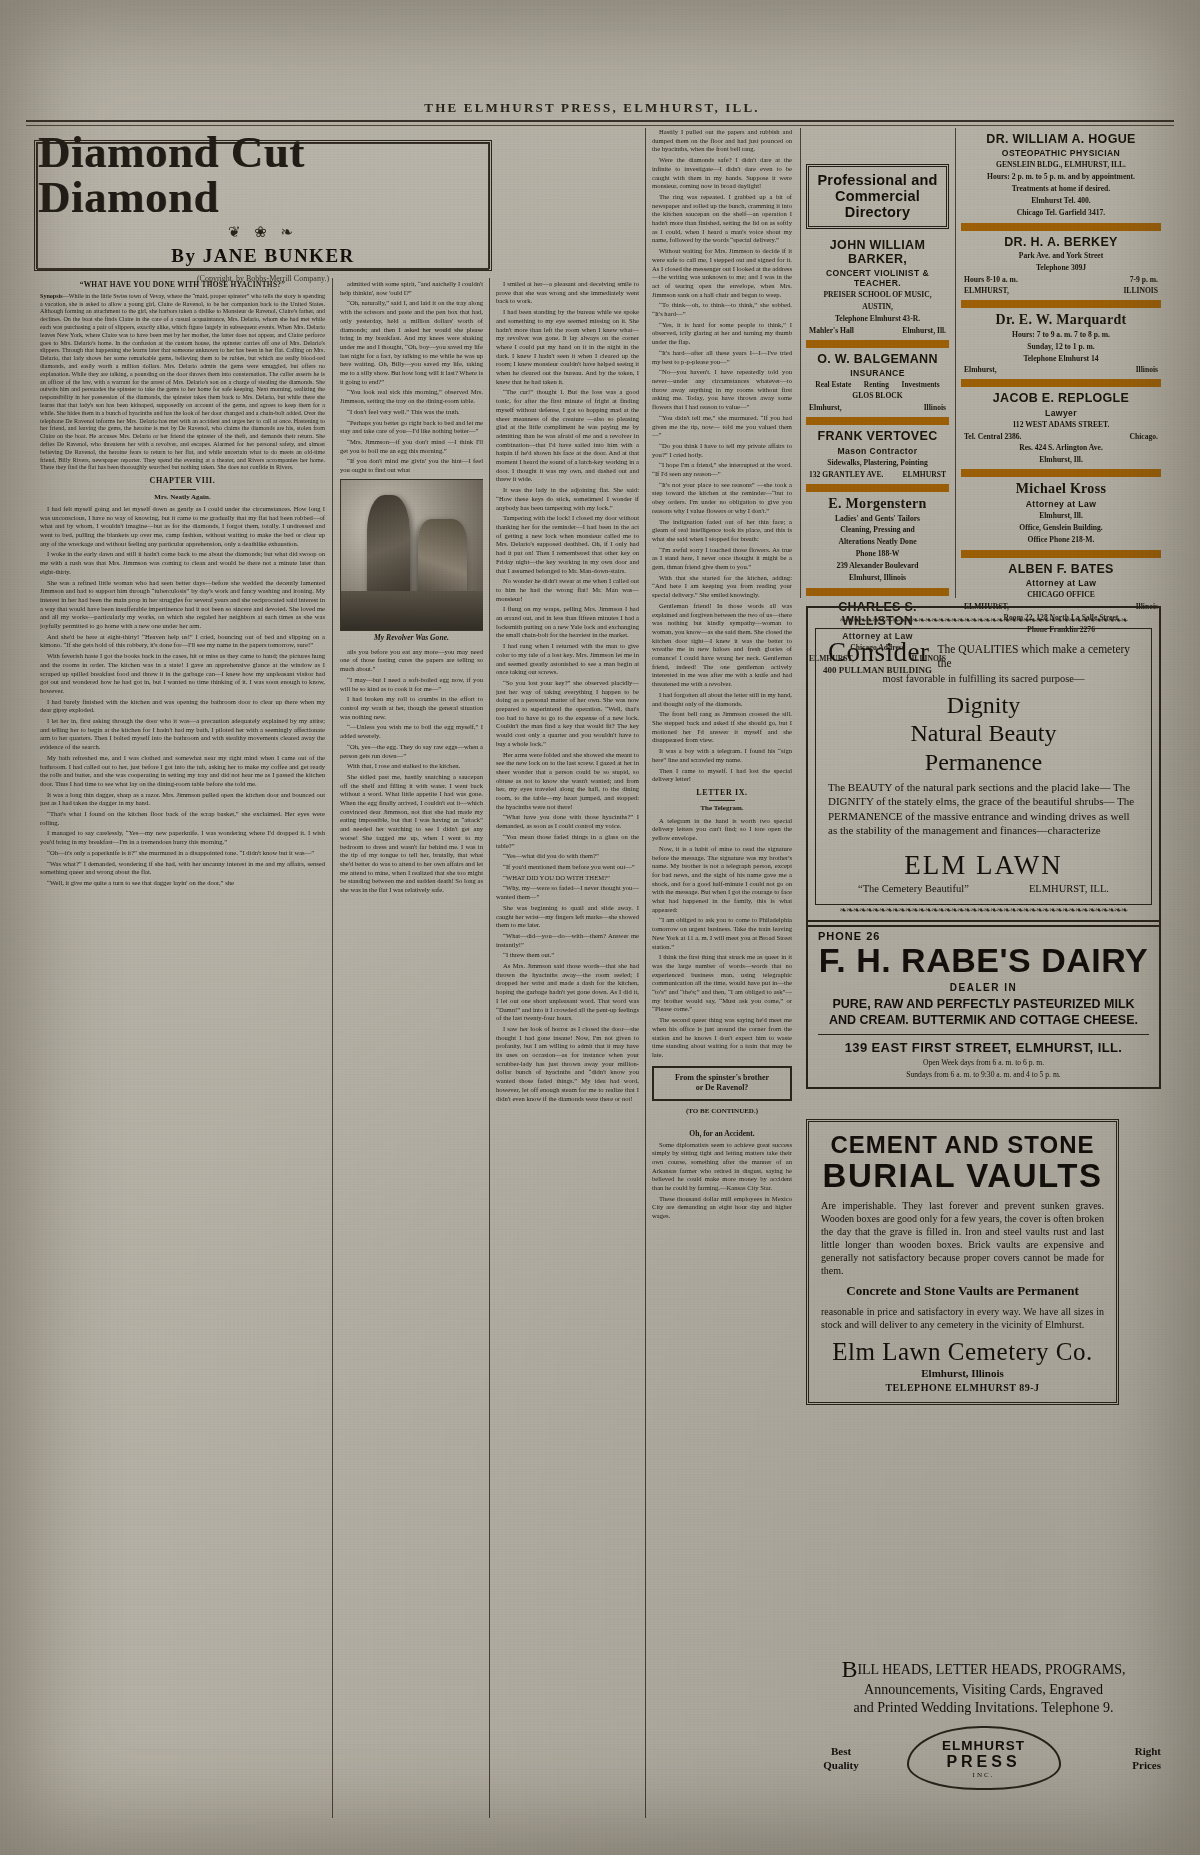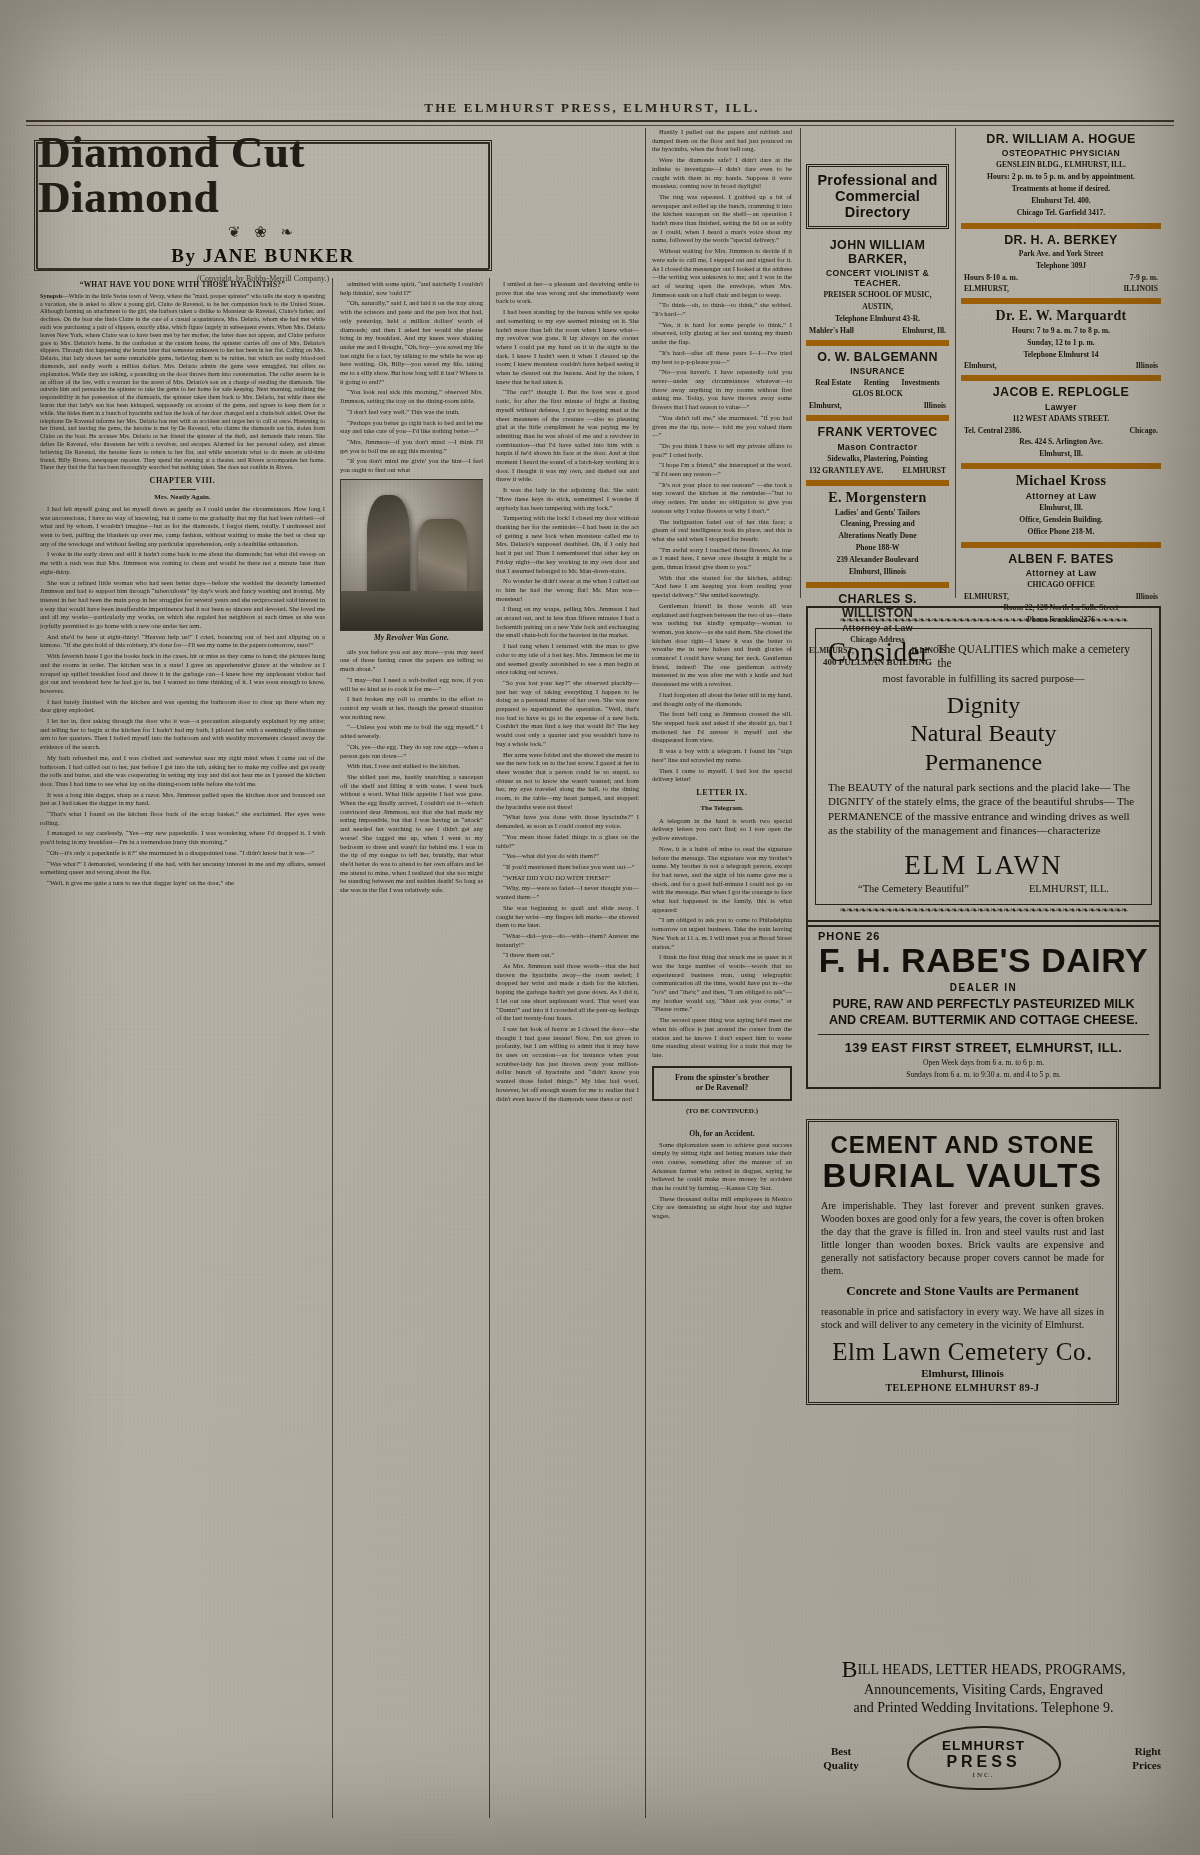--- a/index.html
+++ b/index.html
@@ -129,21 +129,21 @@
   .contbox{
     text-align:center;font-size:7px;font-weight:bold;margin:5px 0 12px;text-indent:0;
   }
   .filler-head{
     text-align:center;font-weight:bold;font-size:7.6px;margin:6px 0 2px;text-indent:0;
   }
 
   
   .ads{position:absolute;}
   .adbox{
-    border-top:6px solid #a16207;
+    border-top:8px solid #a16207;
     padding:4px 3px 5px;
     text-align:center;
     color:#1a160f;
   }
   .adbox.first{border-top:none;}
   .dir-banner{
     border:3px double #241f18;
     padding:5px 4px;margin-bottom:5px;
     text-align:center;
     font-weight:bold;font-size:14.5px;line-height:1.12;

